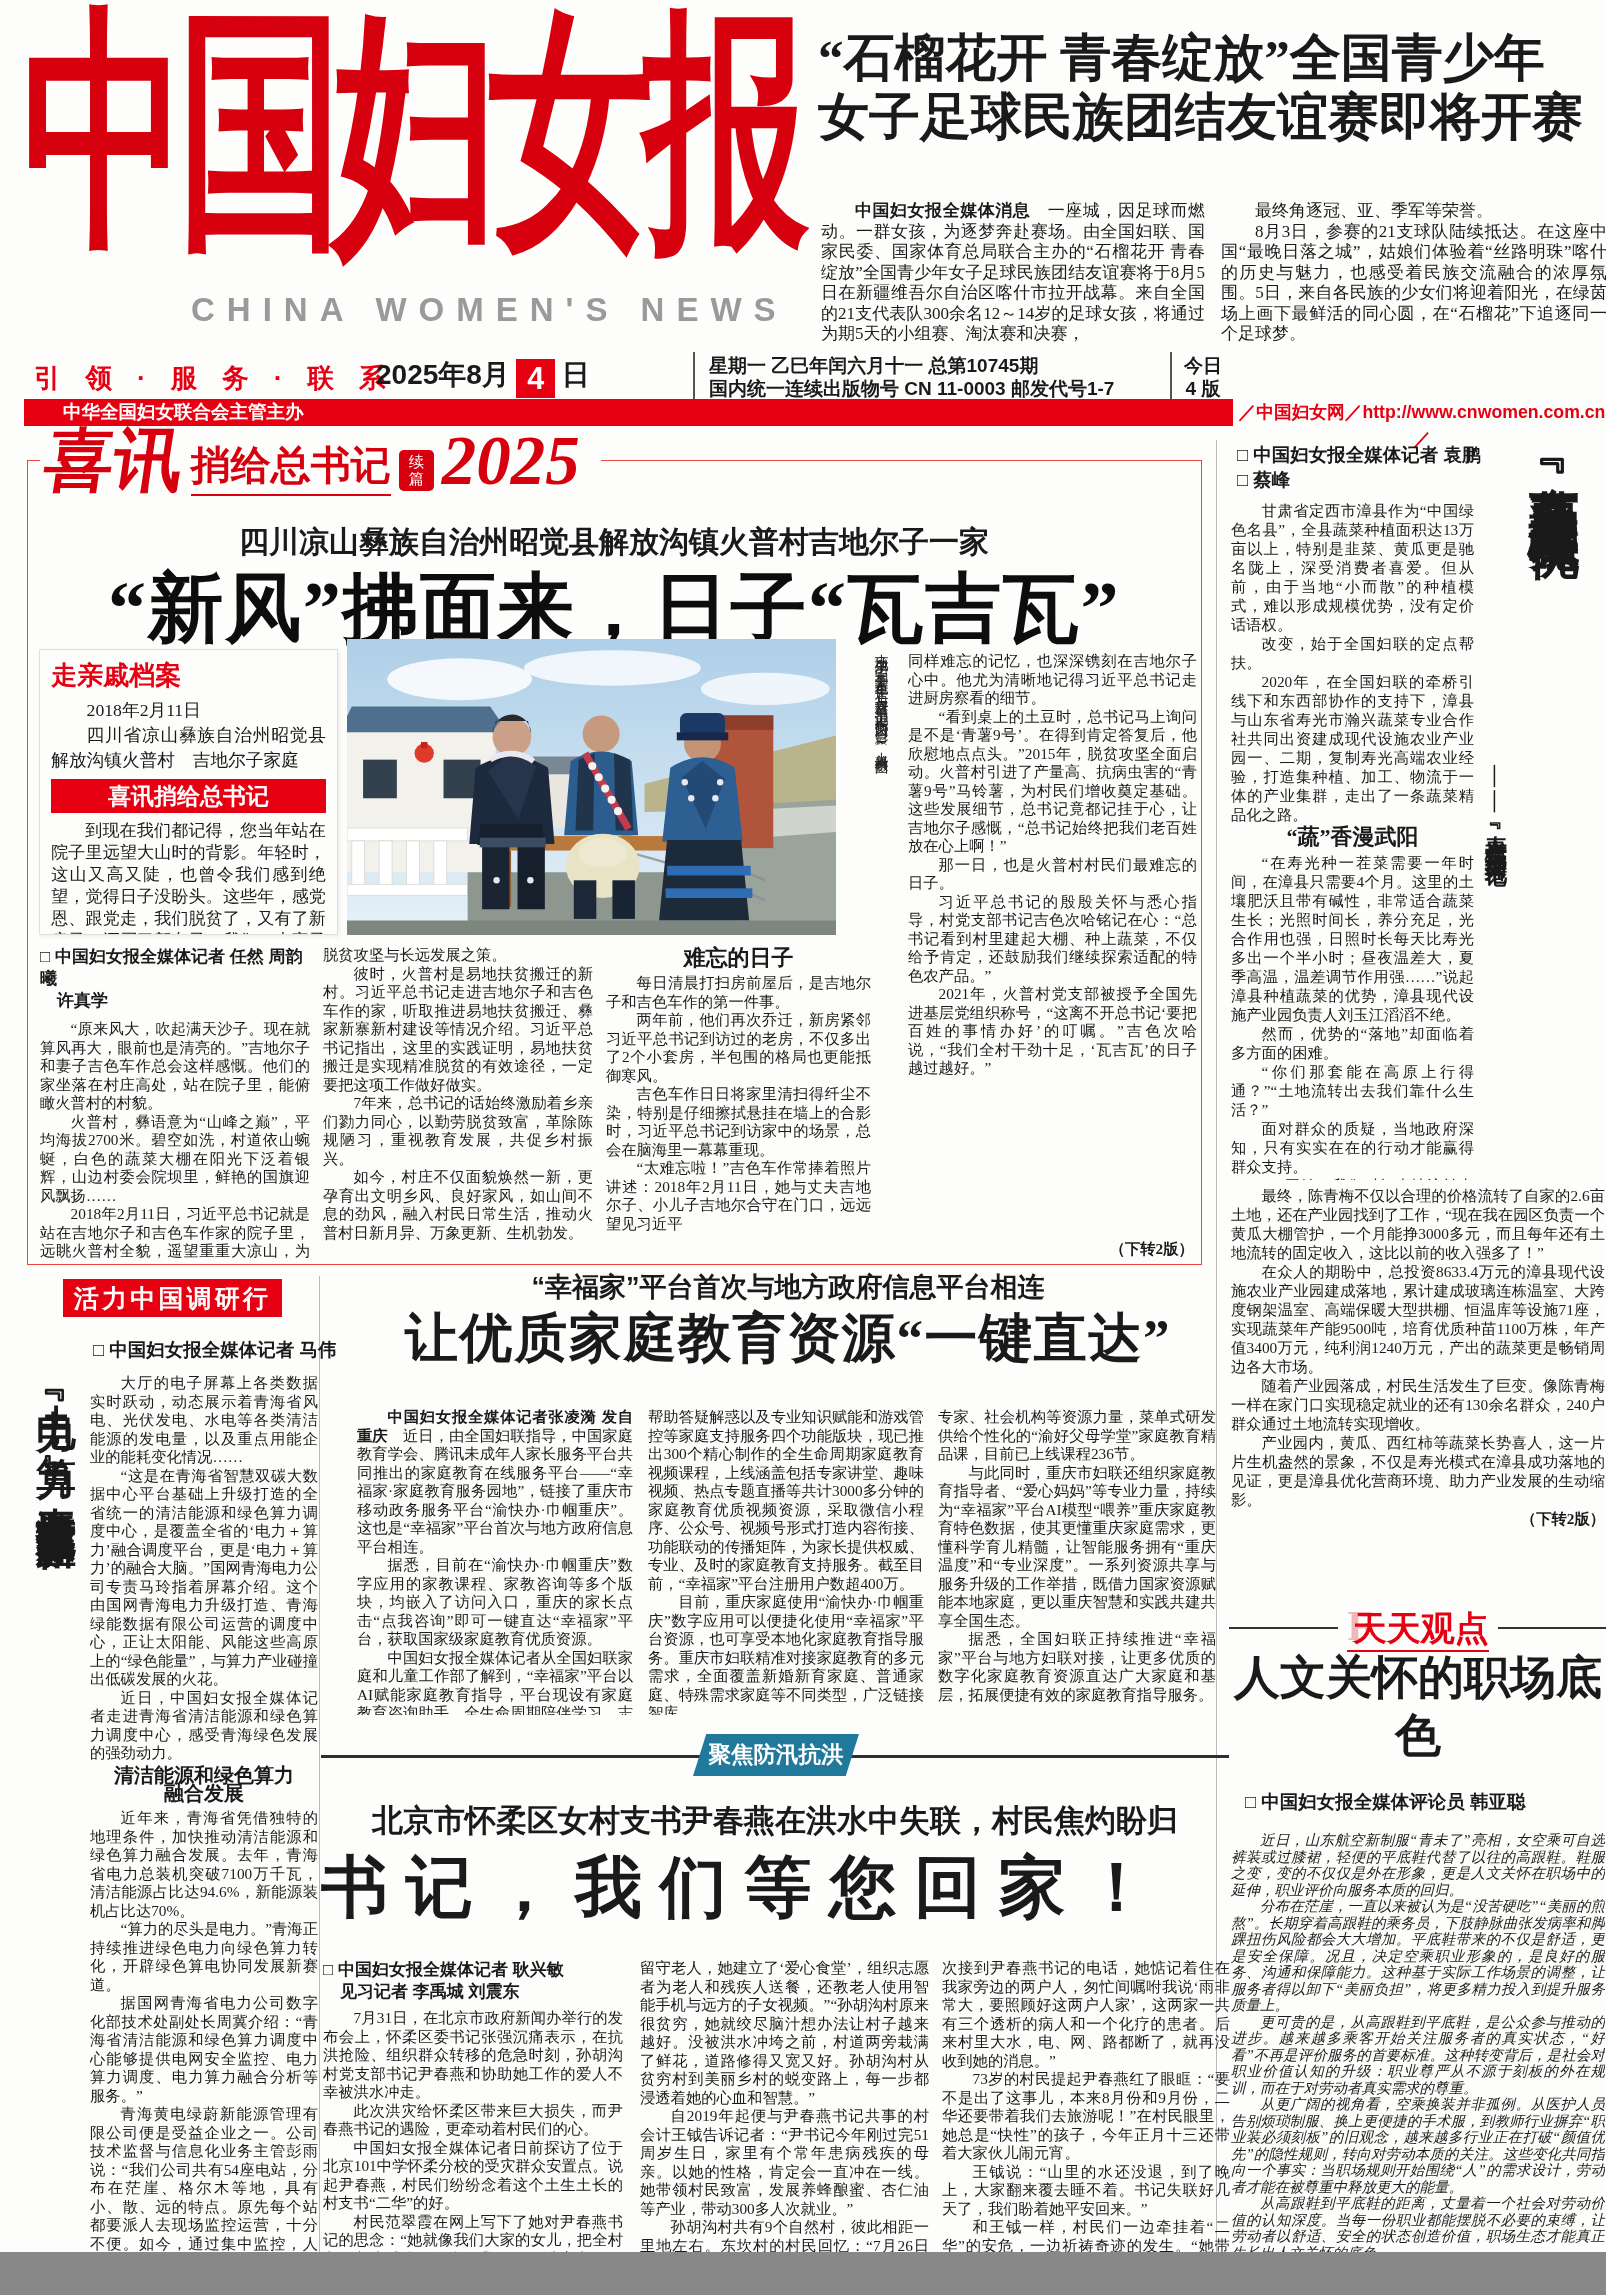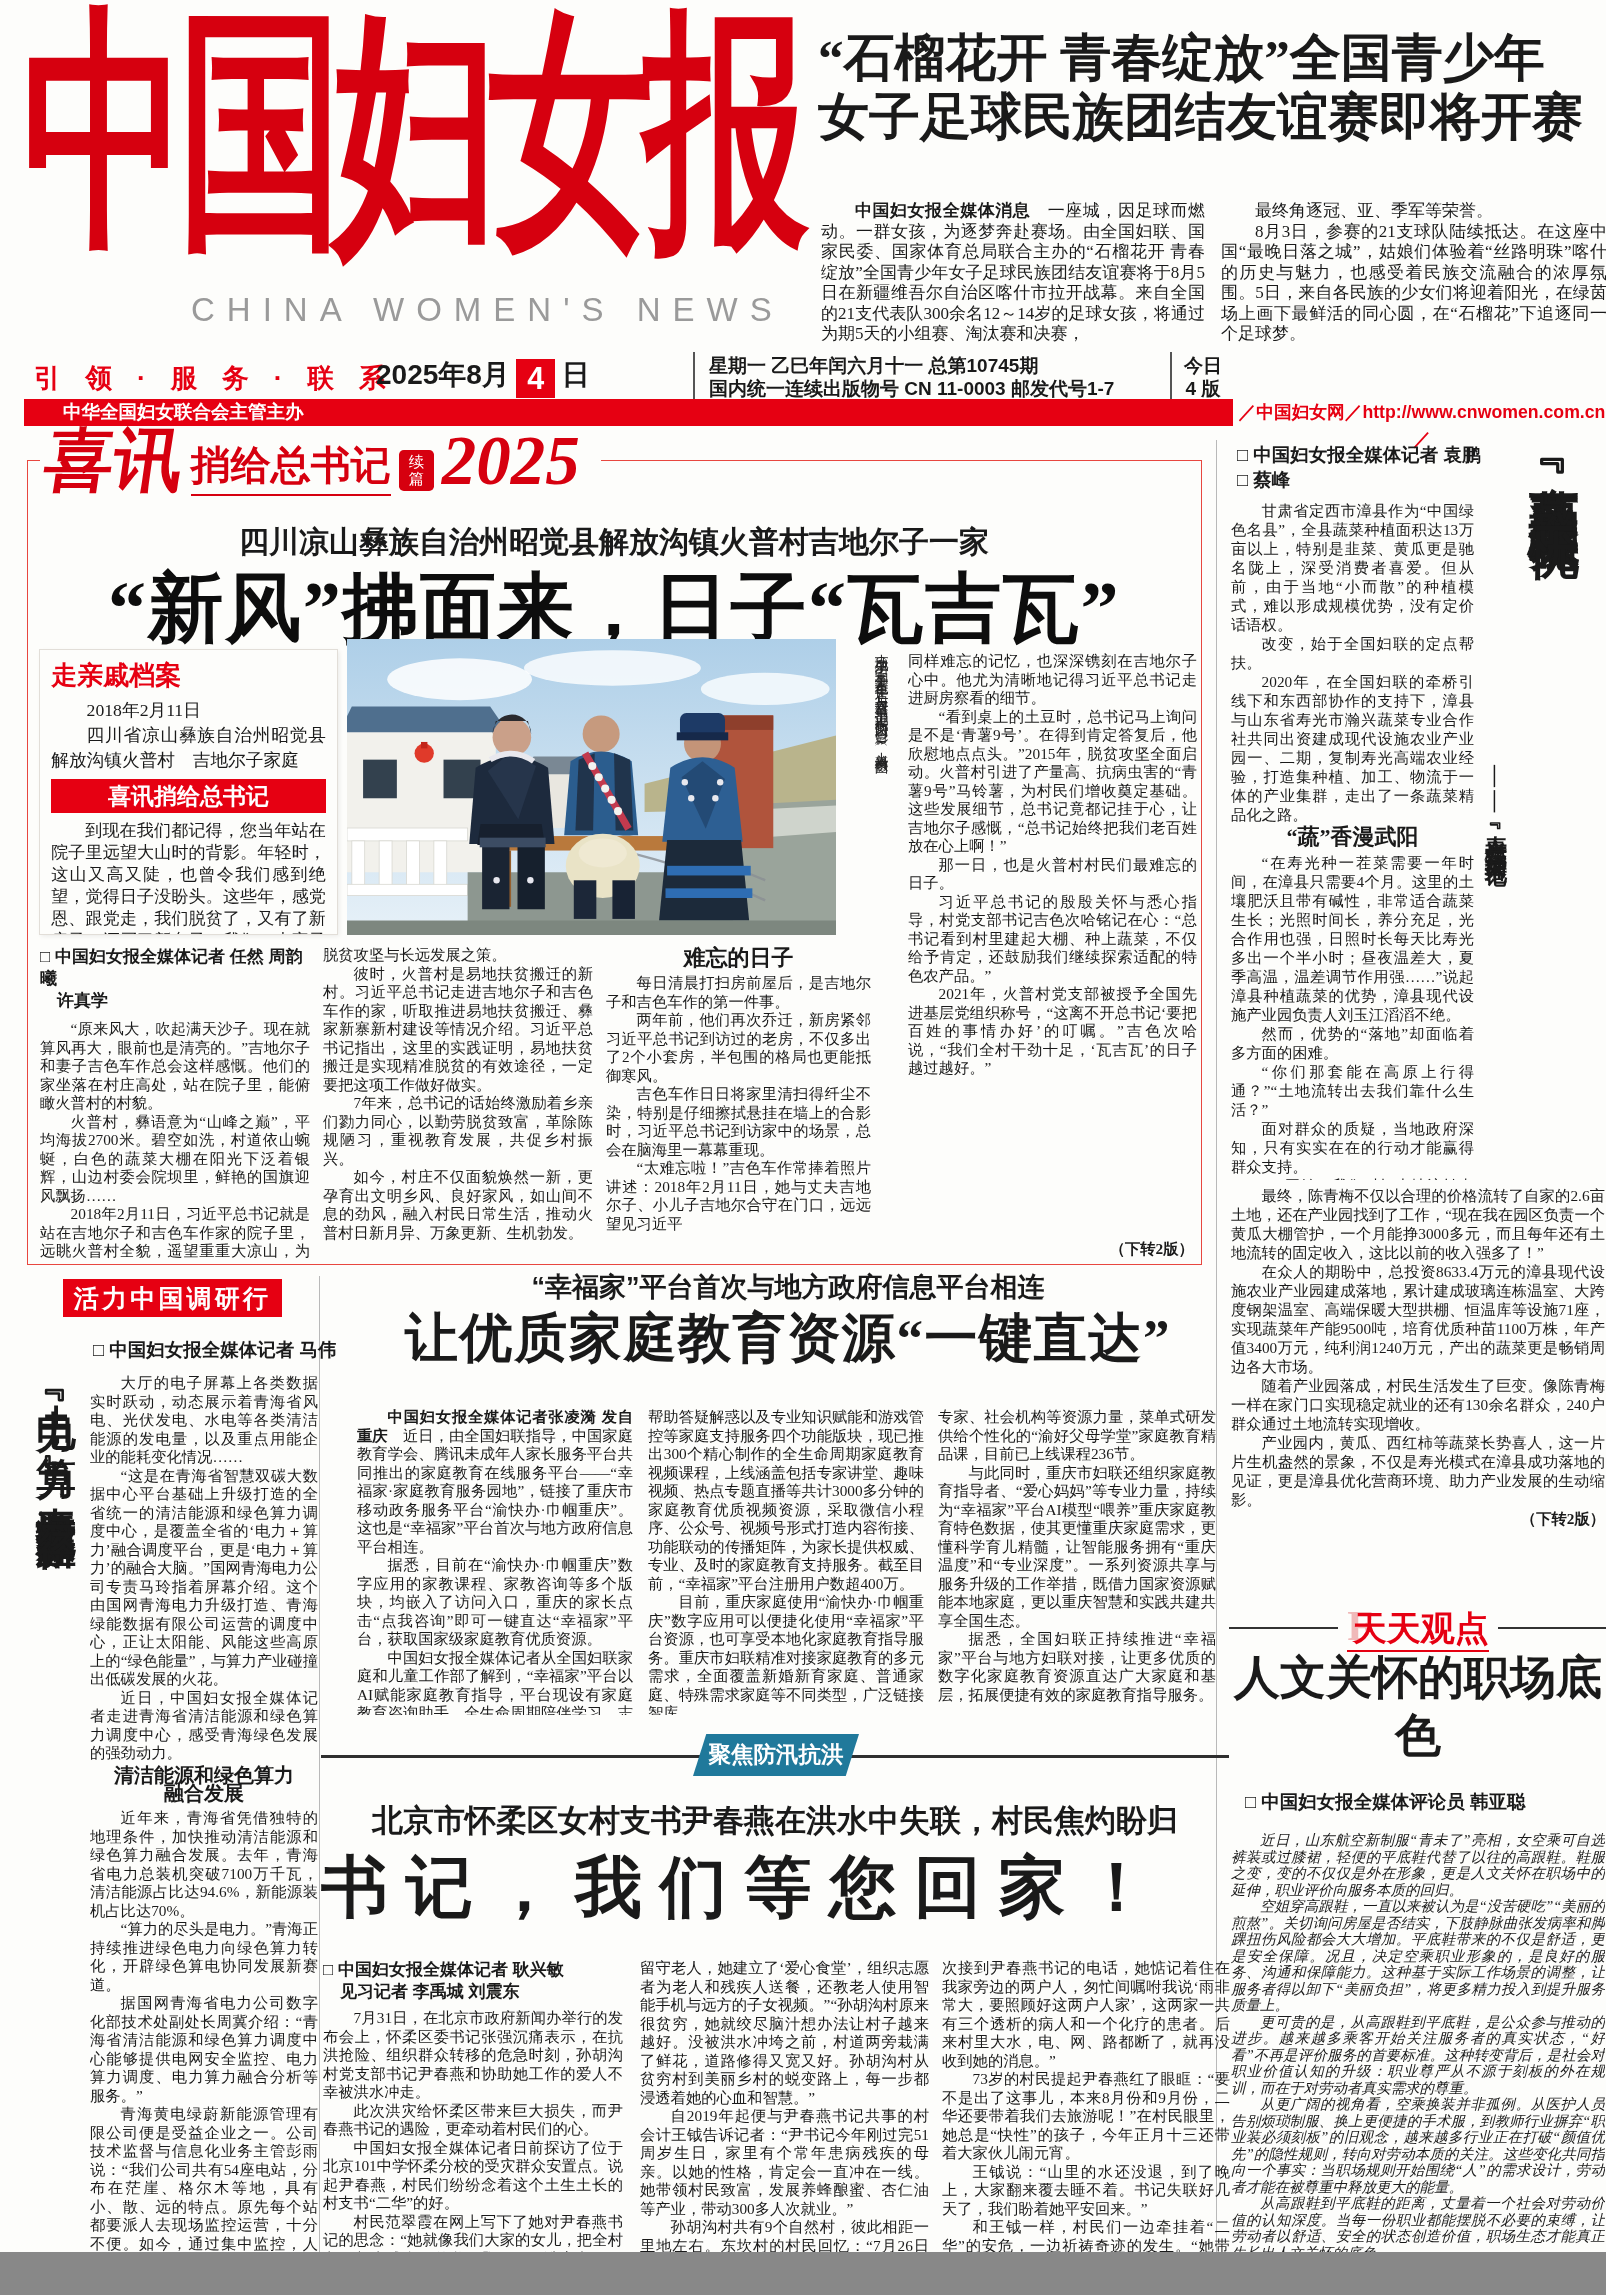--- a/index.html
+++ b/index.html
@@ -12,21 +12,21 @@
   .abs { position:absolute; }
   .sans { font-family:"Liberation Sans","DejaVu Sans",sans-serif; }
   .serif { font-family:"Liberation Serif","DejaVu Serif",serif; }
   .vert { writing-mode:vertical-rl; }
   .pre { white-space:pre-line; }
 
   
   .logo { left:22.5px; top:4.8px; font-size:165px; font-weight:bold; color:#d6000f;
           letter-spacing:-9.6px; line-height:1; transform:scaleY(1.55); transform-origin:left top;
           font-family:"Liberation Serif",serif; }
-  .eng  { left:191px; top:291px; font-size:33px; letter-spacing:12px; color:#9a9a9a; font-weight:normal; }
+  .eng  { left:191px; top:291px; font-size:33px; letter-spacing:12px; color:#9a9a9a; font-weight:bold; }
   .slogan { left:34px; top:360px; font-size:26.5px; font-weight:bold; color:#e60012; letter-spacing:8.8px; }
   .dateline { left:376px; top:356px; font-size:28px; font-weight:bold; }
   .daybox { display:inline-block; width:39px; height:39px; background:#e60012; color:#fff;
             text-align:center; line-height:39px; font-size:30.5px; margin:0 6.4px; vertical-align:-4.8px; }
   .vsep { width:1.6px; background:#555; }
   .issue { left:709px; top:354px; font-size:19px; font-weight:bold; line-height:23px; }
   .today { left:1184px; top:354px; font-size:19px; font-weight:bold; line-height:23px; text-align:center; }
   .redbar { left:24px; top:399px; width:1209px; height:26.5px; background:#e60012; }
   .redbar span { color:#fff; font-size:18.5px; line-height:26.5px; padding-left:39px; font-weight:bold; }
   .site { left:1237px; top:399px; width:370px; height:26.5px; color:#e60012; font-size:17.7px;
@@ -401,20 +401,20 @@
     <div class="op-line"></div>
     <div class="op-logo serif"><span class="op-f">F</span><span>天天观点</span></div>
     <div class="op-line"></div>
   </div>
   <div class="abs op-hl serif">
     <div>人文关怀的职场底色</div>
   </div>
   <div class="abs op-byline sans">□ 中国妇女报全媒体评论员 韩亚聪</div>
   <div class="abs op-body col">
       <p>近日，山东航空新制服“青未了”亮相，女空乘可自选裤装或过膝裙，轻便的平底鞋代替了以往的高跟鞋。鞋服之变，变的不仅仅是外在形象，更是人文关怀在职场中的延伸，职业评价向服务本质的回归。</p>
-      <p>空姐穿高跟鞋，一直以来被认为是“没苦硬吃”“美丽的煎熬”。关切询问房屋是否结实，下肢静脉曲张发病率和脚踝扭伤风险都会大大增加。平底鞋带来的不仅是舒适，更是安全保障。况且，决定空乘职业形象的，是良好的服务、沟通和保障能力。这种基于实际工作场景的调整，让服务者得以卸下“美丽负担”，将更多精力投入到提升服务质量上。</p>
+      <p>分布在茫崖，一直以来被认为是“没苦硬吃”“美丽的煎熬”。长期穿着高跟鞋的乘务员，下肢静脉曲张发病率和脚踝扭伤风险都会大大增加。平底鞋带来的不仅是舒适，更是安全保障。况且，决定空乘职业形象的，是良好的服务、沟通和保障能力。这种基于实际工作场景的调整，让服务者得以卸下“美丽负担”，将更多精力投入到提升服务质量上。</p>
       <p>更可贵的是，从高跟鞋到平底鞋，是公众参与推动的进步。越来越多乘客开始关注服务者的真实状态，“好看”不再是评价服务的首要标准。这种转变背后，是社会对职业价值认知的升级：职业尊严从不源于刻板的外在规训，而在于对劳动者真实需求的尊重。</p>
       <p>从更广阔的视角看，空乘换装并非孤例。从医护人员告别烦琐制服、换上更便捷的手术服，到教师行业摒弃“职业装必须刻板”的旧观念，越来越多行业正在打破“颜值优先”的隐性规则，转向对劳动本质的关注。这些变化共同指向一个事实：当职场规则开始围绕“人”的需求设计，劳动者才能在被尊重中释放更大的能量。</p>
       <p>从高跟鞋到平底鞋的距离，丈量着一个社会对劳动价值的认知深度。当每一份职业都能摆脱不必要的束缚，让劳动者以舒适、安全的状态创造价值，职场生态才能真正生长出人文关怀的底色。</p>
     </div>
 
 </div>
 
 
 </body></html>

